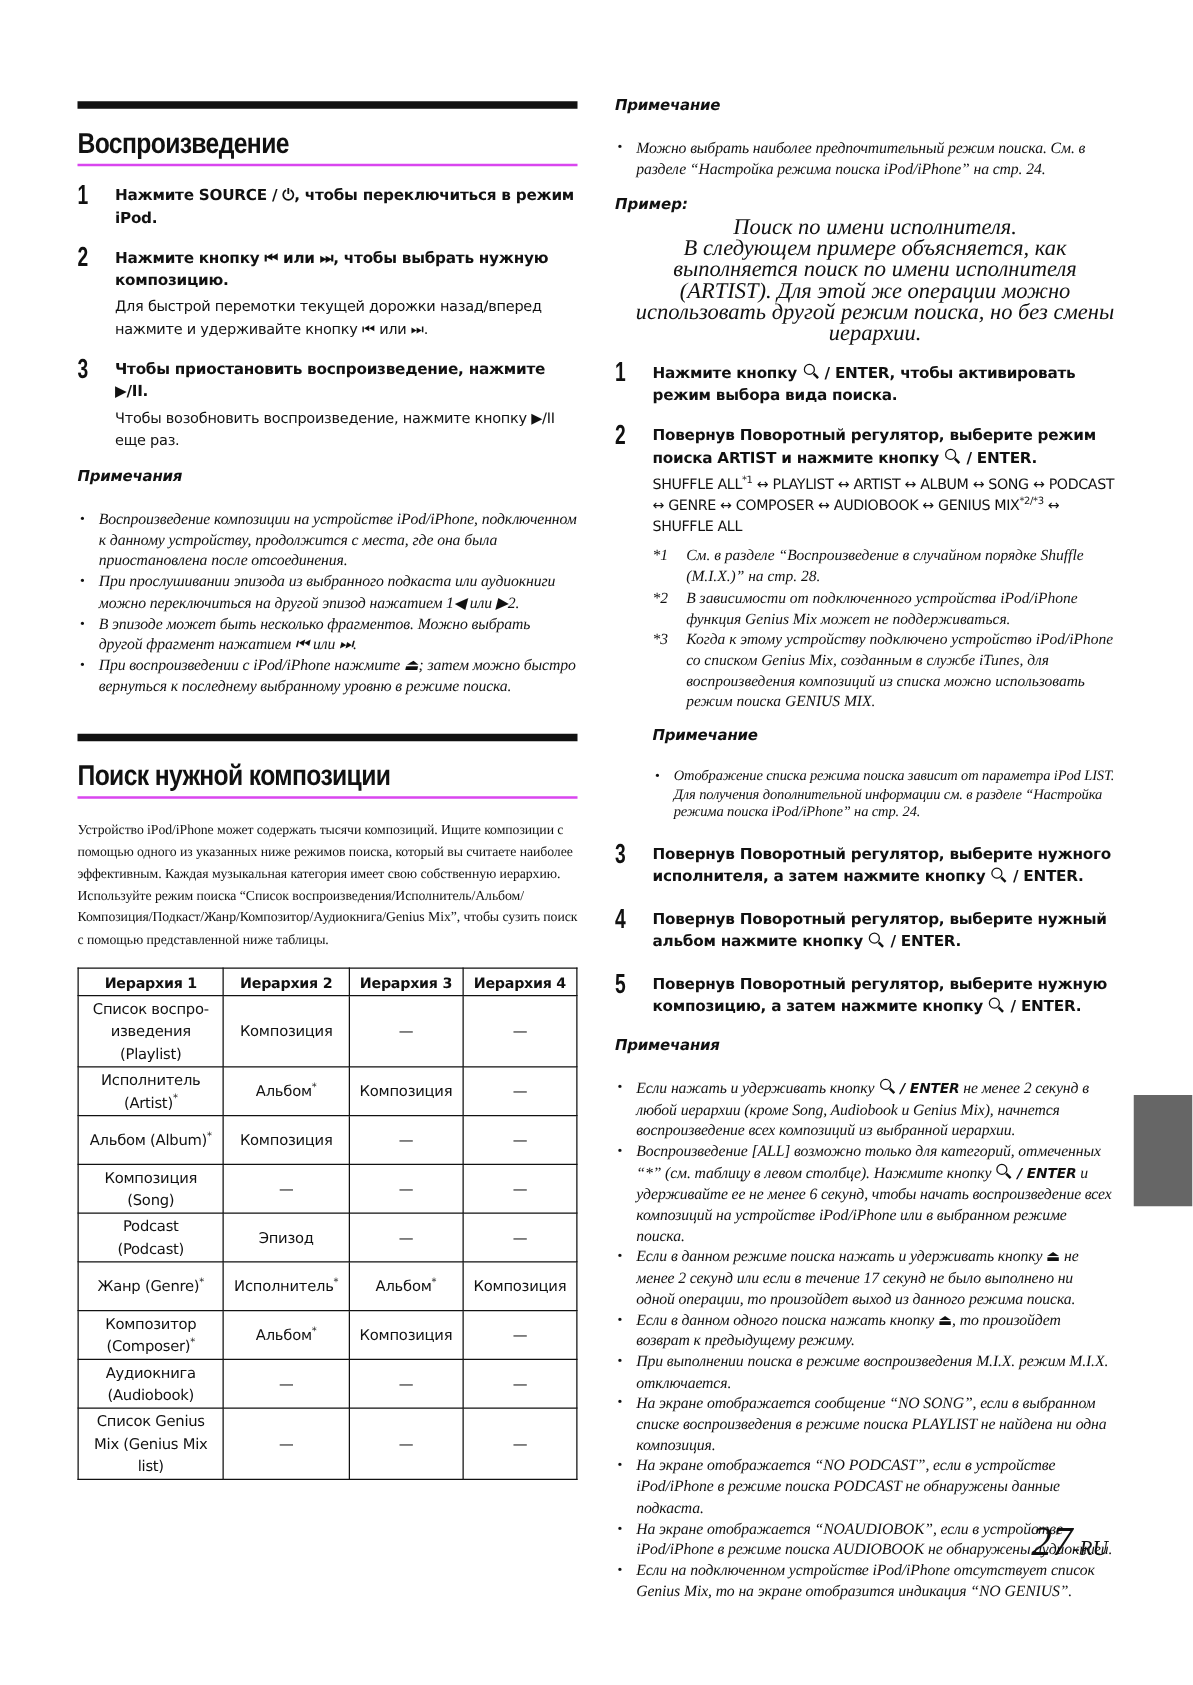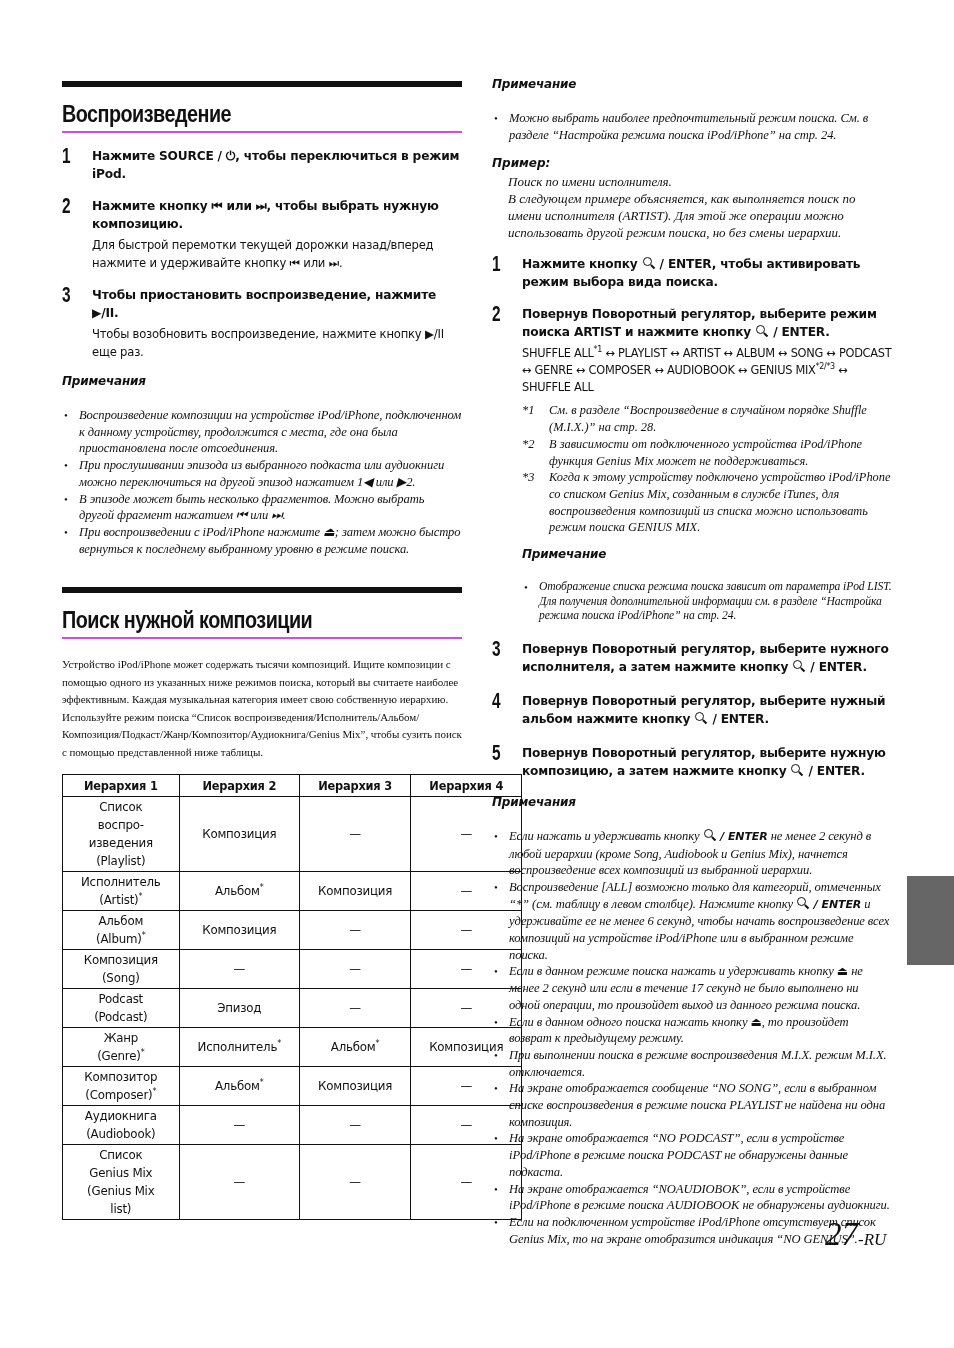--- a/index.html
+++ b/index.html
@@ -18,27 +18,27 @@
 
     .note-h { font-family: "DejaVu Sans", sans-serif; font-weight: bold; font-style: italic; font-size: 12px; margin-top: 12px; line-height: 16px; letter-spacing: -0.2px; }
     ul.notes { list-style: none; margin: 18px 0 0 0; padding: 0; }
     ul.notes li { position: relative; padding-left: 17px; font-family: "Liberation Serif", serif; font-style: italic; font-size: 12.6px; line-height: 16.7px; letter-spacing: -0.1px; }
     ul.notes li::before { content: "•"; position: absolute; left: 2px; top: 0; font-style: normal; font-size: 11px; }
     ul.notes.small li { font-size: 11.6px; line-height: 14.6px; }
 
     .body-text { font-family: "Liberation Serif", serif; font-size: 11px; line-height: 17.5px; margin-top: 17px; letter-spacing: -0.05px; }
 
     table.hier { border-collapse: collapse; width: 400px; margin-top: 13px; font-family: "DejaVu Sans", sans-serif; font-size: 11.8px; letter-spacing: -0.2px; }
-    table.hier th, table.hier td { border: 1px solid #111; text-align: center; vertical-align: middle; line-height: 18px; padding: 1px 18px; }
+    table.hier th, table.hier td { border: 1px solid #111; text-align: center; vertical-align: middle; line-height: 18px; padding: 1px 8px; }
     table.hier th { font-weight: bold; font-size: 11.4px; height: 19px; }
     table.hier td.c1 { width: 100px; }
     sup { font-size: 8px; vertical-align: super; line-height: 0; }
 
     .ex-h { font-family: "DejaVu Sans", sans-serif; font-weight: bold; font-style: italic; font-size: 12px; margin-top: 12px; line-height: 16px; }
-    .ex-body { font-family: "Liberation Serif", serif; font-style: italic; font-size: 13px; line-height: 17px; padding-left: 16px; margin-top: 2px; }
+    .ex-body { font-family: "Liberation Serif", serif; font-style: italic; font-size: 18px; line-height: 17px; padding-left: 16px; margin-top: 2px; text-align: center; }
 
     .seq { font-family: "DejaVu Sans", sans-serif; font-size: 11.4px; line-height: 17px; margin-top: 4px; letter-spacing: -0.3px; }
     .fn-list { margin-top: 6px; }
     .fn { position: relative; padding-left: 27px; font-family: "Liberation Serif", serif; font-style: italic; font-size: 12.4px; line-height: 16.7px; }
     .fn-mark { position: absolute; left: 0; top: 0; }
 
     .mag { display: inline-block; width: 14px; height: 12px; position: relative; vertical-align: -1px; }
     .mag::before { content: ""; position: absolute; left: 1px; top: 0; width: 7px; height: 7px; border: 1.6px solid #111; border-radius: 50%; }
     .mag::after { content: ""; position: absolute; left: 9px; top: 7px; width: 5px; height: 1.8px; background: #111; transform: rotate(45deg); transform-origin: left; }
     .eject { font-family: "DejaVu Sans", sans-serif; font-style: normal; font-weight: bold; font-size: 12px; }

